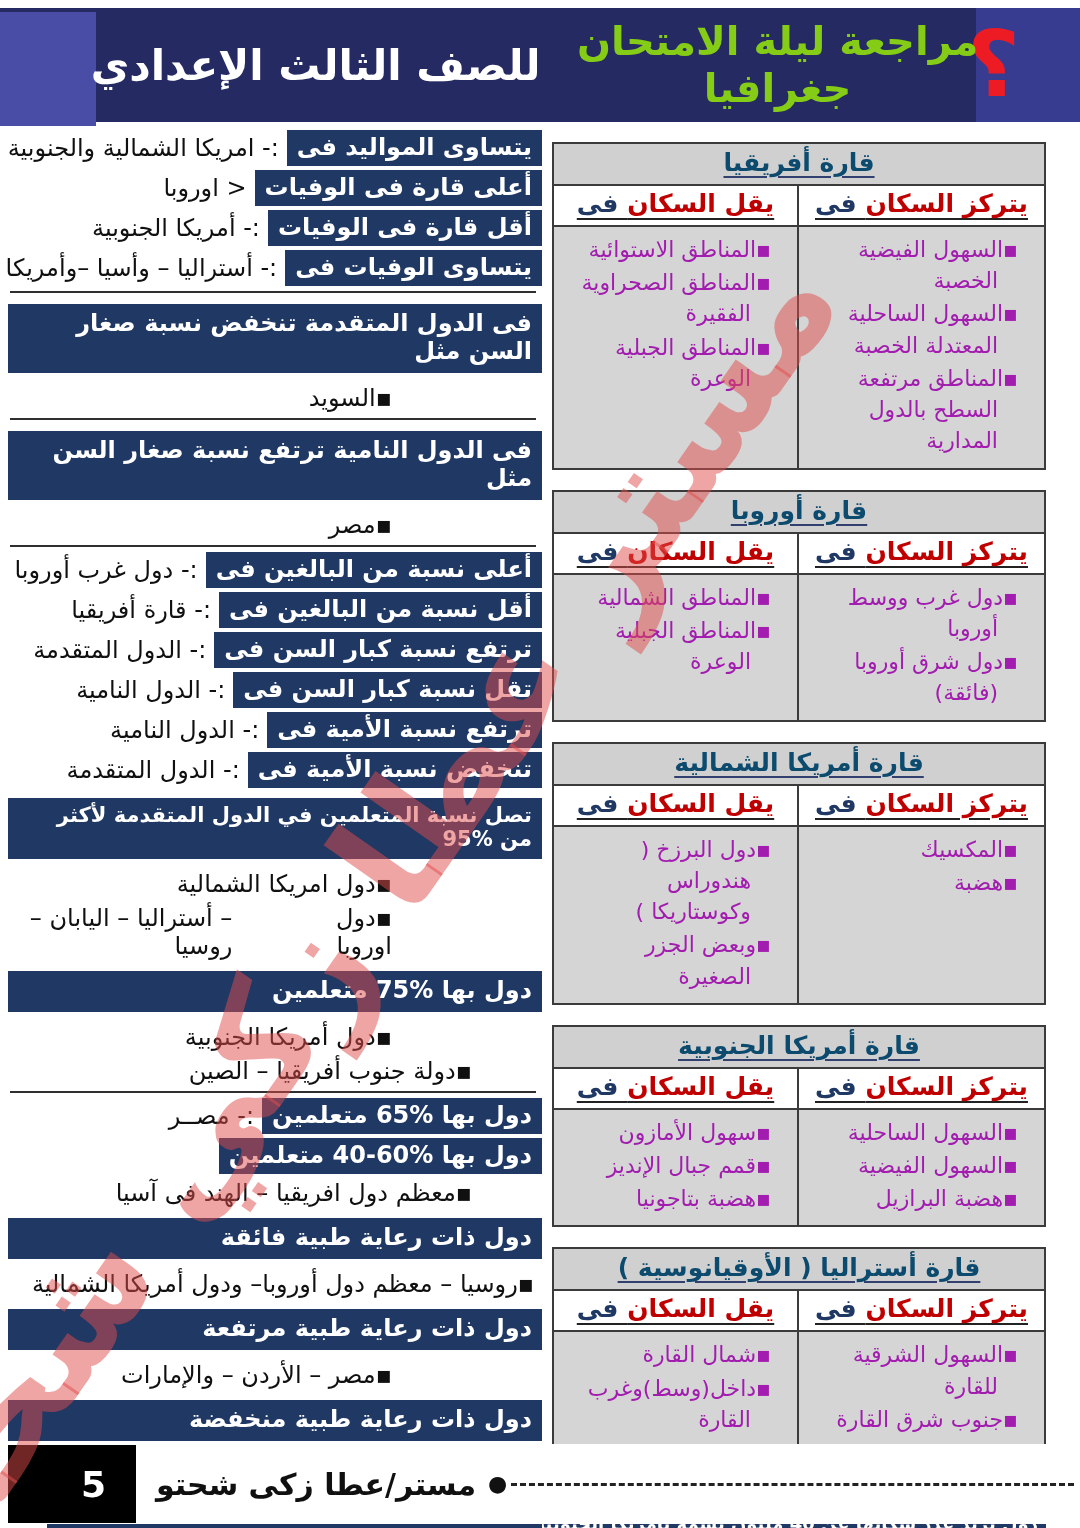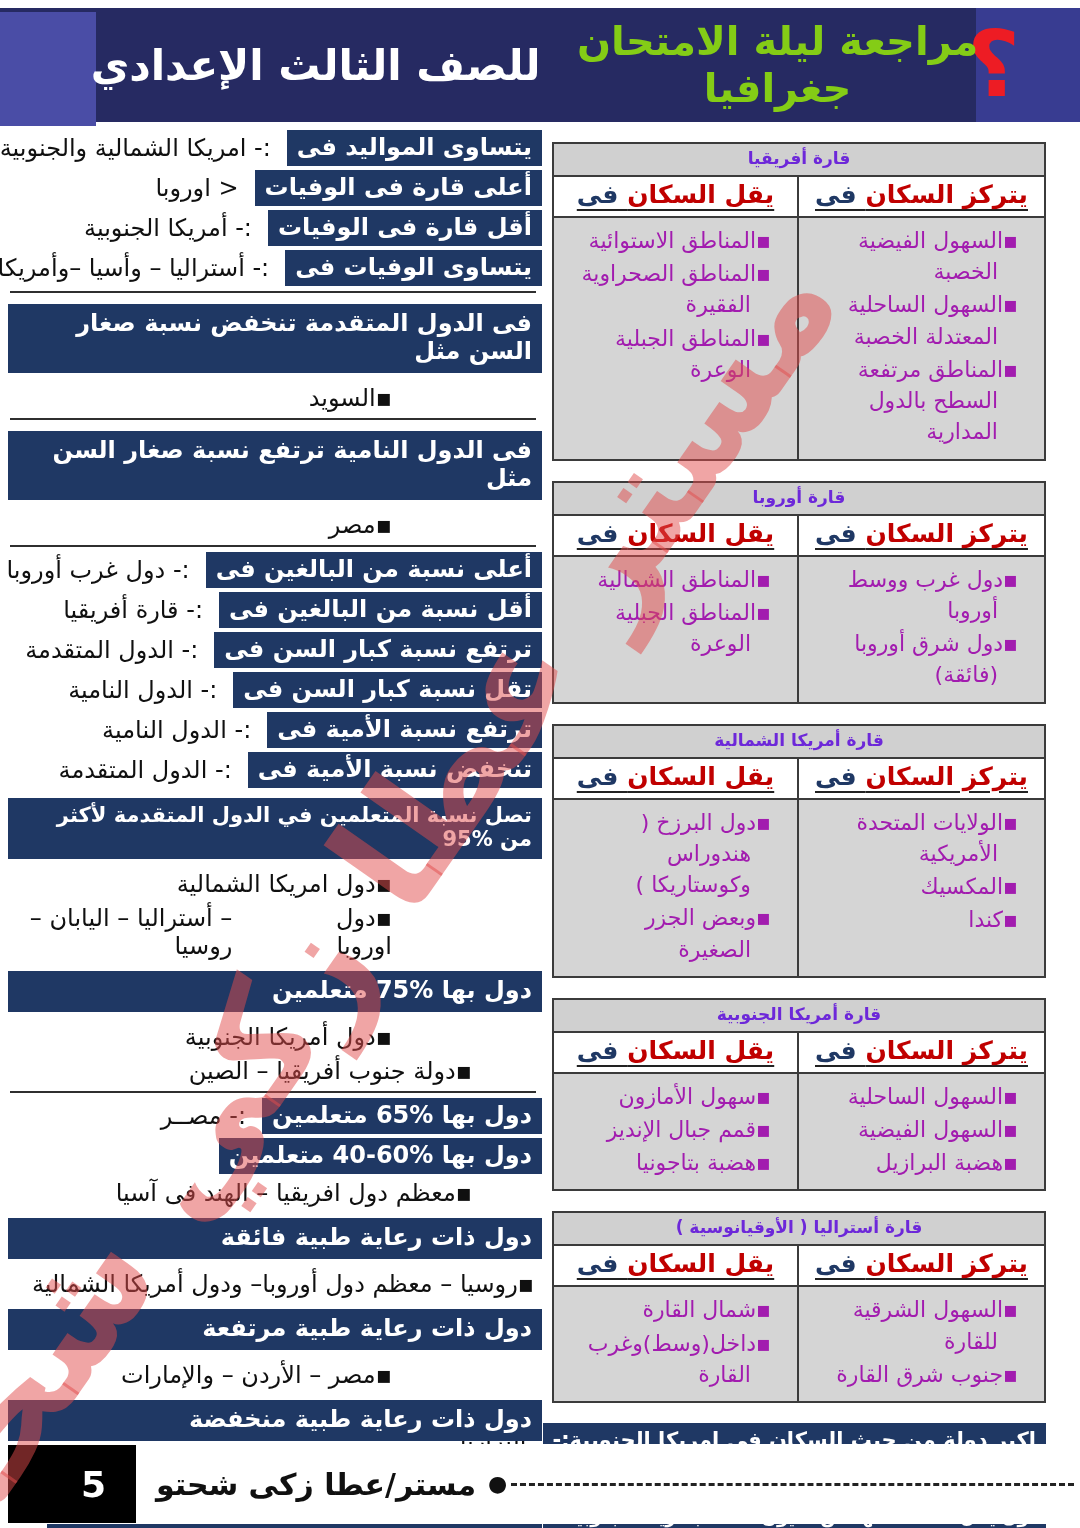--- a/index.html
+++ b/index.html
@@ -16,35 +16,35 @@
   .title-block{display:flex;flex-direction:column;align-items:center;min-width:370px;}
   .title-line{font-size:40px;font-weight:bold;color:#84cc16;line-height:1.18;white-space:nowrap;}
   .v-divider{width:4px;height:86px;background:#fff;margin:0 26px;}
   .grade{flex:1;text-align:center;font-size:42px;font-weight:bold;color:#fff;white-space:nowrap;}
   
   .right-col{position:absolute;left:552px;top:142px;width:494px;}
   .left-col{position:absolute;left:8px;top:128px;width:534px;display:flex;flex-direction:column;}
   
   .ctable{border:2px solid #3b3b3b;margin-bottom:20px;background:#d5d5d5;}
   .t-title{background:#d0d0d0;text-align:center;padding:4px 0 7px;border-bottom:2px solid #3b3b3b;}
-  .t-title-text{color:#6d28d9;font-weight:bold;font-size:17px;text-decoration-color:#32406f;text-decoration-thickness:2px;text-underline-offset:5px;}
+  .t-title-text{color:#0c4a6e;font-weight:bold;font-size:25px;text-decoration:underline;text-decoration-color:#32406f;text-decoration-thickness:2px;text-underline-offset:5px;}
   .t-row{display:grid;grid-template-columns:1fr 1fr;direction:rtl;}
   .t-cell{min-width:0;}
   .t-row .t-cell:nth-child(2){border-right:2px solid #3b3b3b;}
   .t-head .t-cell{background:#fff;text-align:center;padding:3px 2px 7px;border-bottom:2px solid #3b3b3b;font-weight:bold;font-size:25px;}
   .t-head .u{text-decoration:underline;text-decoration-color:#222;text-decoration-thickness:2px;text-underline-offset:6px;white-space:nowrap;}
   .t-head .red{color:#c00000;}
   .t-head .nv{color:#1f3864;}
   .t-body .t-cell{padding:7px 26px 9px;font-size:22px;color:#a21caf;line-height:1.42;}
   .t-item{padding-right:20px;text-indent:-20px;margin-bottom:2px;}
   
   .row{flex:none;}
   .qa{display:flex;align-items:stretch;margin:2px 0;min-height:36px;}
   .hl{background:#1f3864;color:#fff;font-weight:bold;font-size:24px;padding:2px 10px 4px;display:flex;align-items:center;white-space:nowrap;}
-  .ans{font-size:24px;color:#101010;display:flex;align-items:center;padding-right:16px;white-space:nowrap;}
+  .ans{font-size:24px;color:#101010;display:flex;align-items:center;padding-right:8px;white-space:nowrap;}
   .ans.ab{font-weight:bold;}
   .bar{background:#1f3864;color:#fff;font-weight:bold;font-size:24px;padding:5px 10px 8px;margin:8px 0;}
   .bar-sm{font-size:21px;}
   .bullet{font-size:24px;color:#101010;margin:3px 0;display:flex;align-items:baseline;}
   .b-extra{margin-right:60px;}
   .hr{border-top:2px solid #2f2f2f;margin:3px 6px 3px 2px;}
   
   .rn .qa .hl{font-size:21px;}
   .rn .qa.sm .hl{font-size:18px;padding:2px 8px 4px;}
   .rn .qa.sm .ans{font-size:20px;}
@@ -117,23 +117,22 @@
         </div>
       </div>
       <div class="ctable">
         <div class="t-title"><span class="t-title-text">قارة أمريكا الشمالية</span></div>
         <div class="t-row t-head">
           <div class="t-cell"><span class="u"><span class="red">يتركز السكان</span><span class="nv"> فى</span></span></div>
           <div class="t-cell"><span class="u"><span class="red">يقل السكان</span><span class="nv"> فى</span></span></div>
         </div>
         <div class="t-row t-body">
           <div class="t-cell">
-            <div class="t-item">▪الولايات المتحدة الأمريكية</div>
             <div class="t-item">▪المكسيك</div>
-            <div class="t-item">▪كندا</div>
+            <div class="t-item">▪هضبة</div>
           </div>
           <div class="t-cell">
             <div class="t-item">▪دول البرزخ ( هندوراس وكوستاريكا )</div>
             <div class="t-item">▪وبعض الجزر الصغيرة</div>
           </div>
         </div>
       </div>
       <div class="ctable">
         <div class="t-title"><span class="t-title-text">قارة أمريكا الجنوبية</span></div>
         <div class="t-row t-head">

